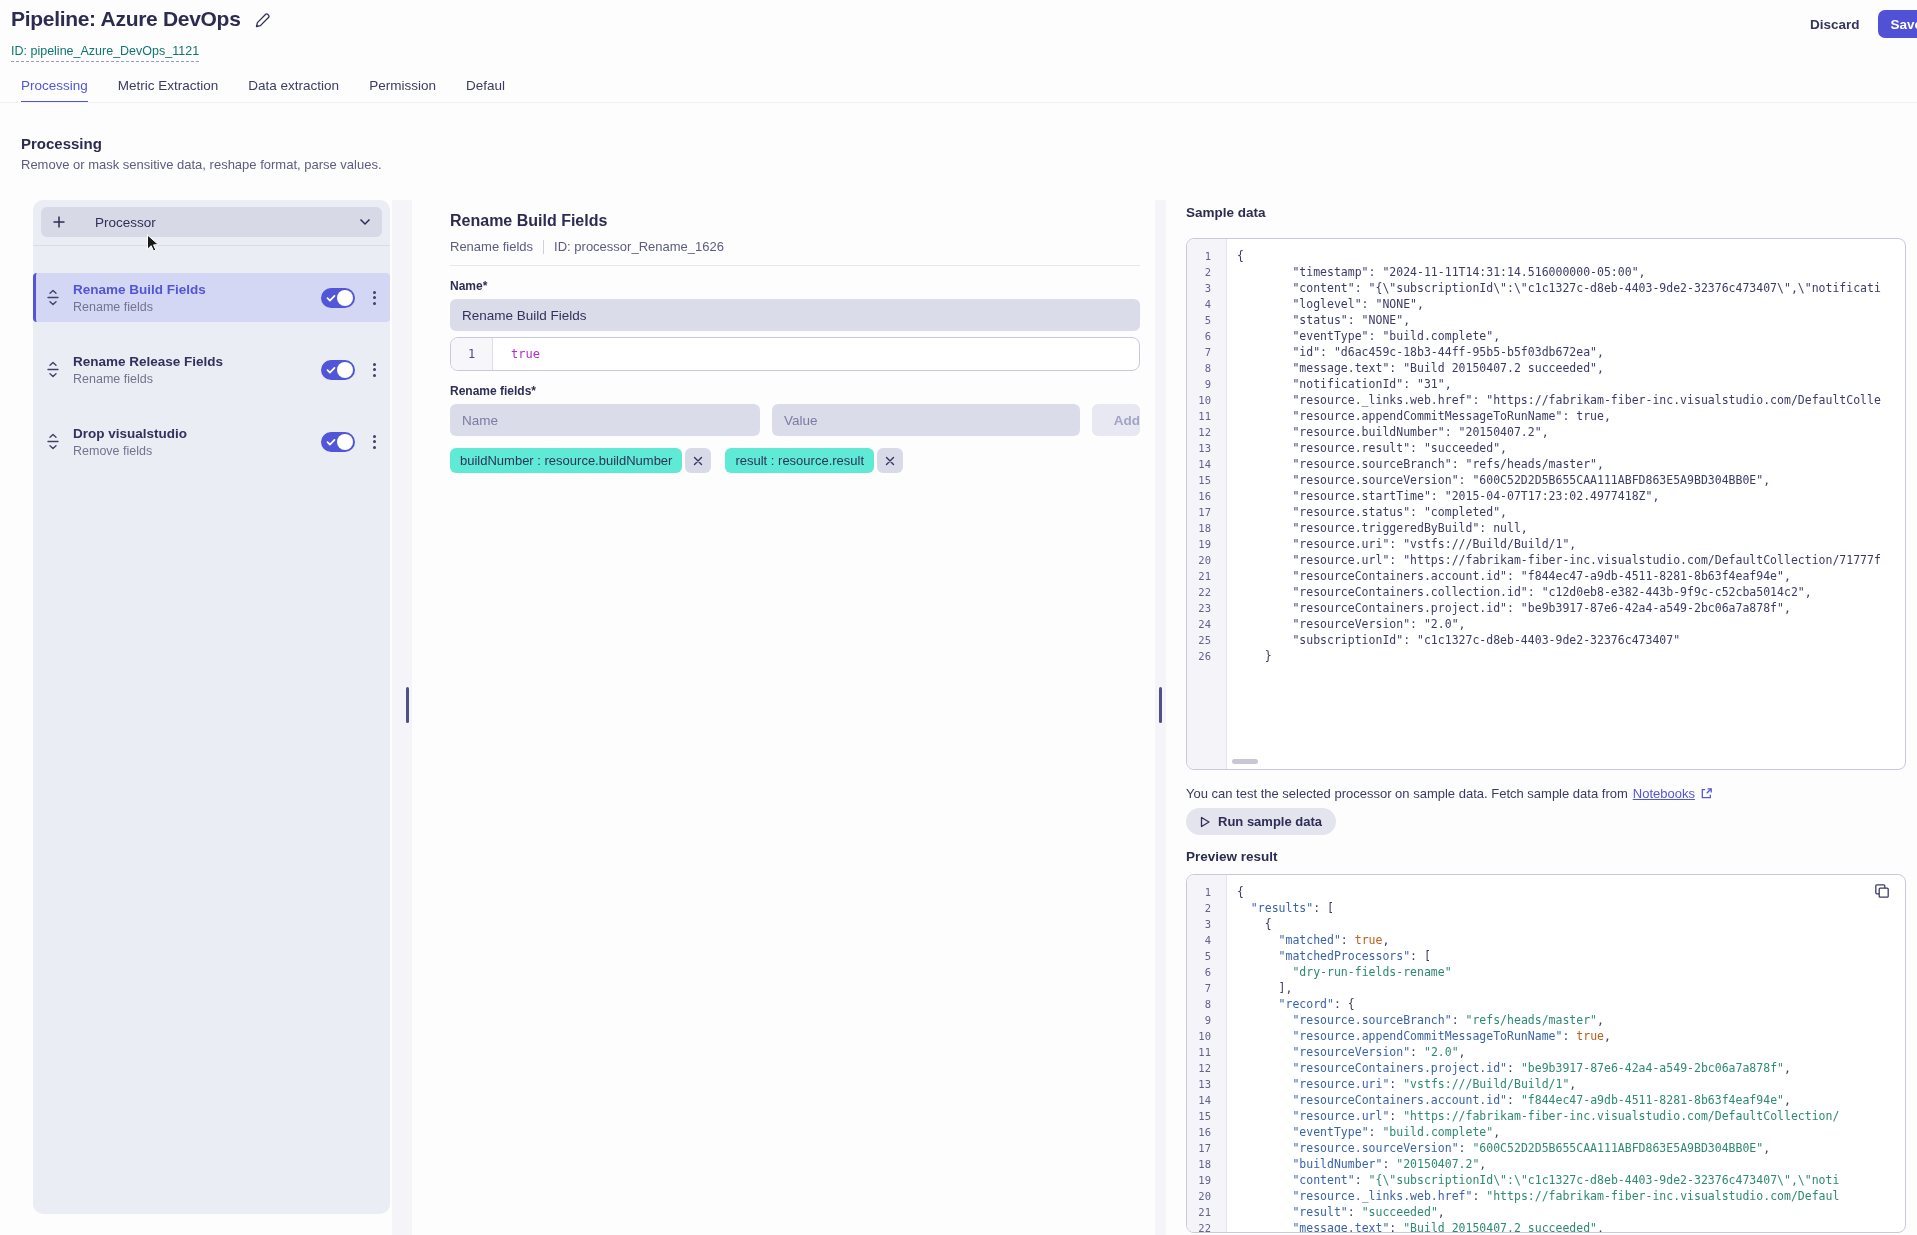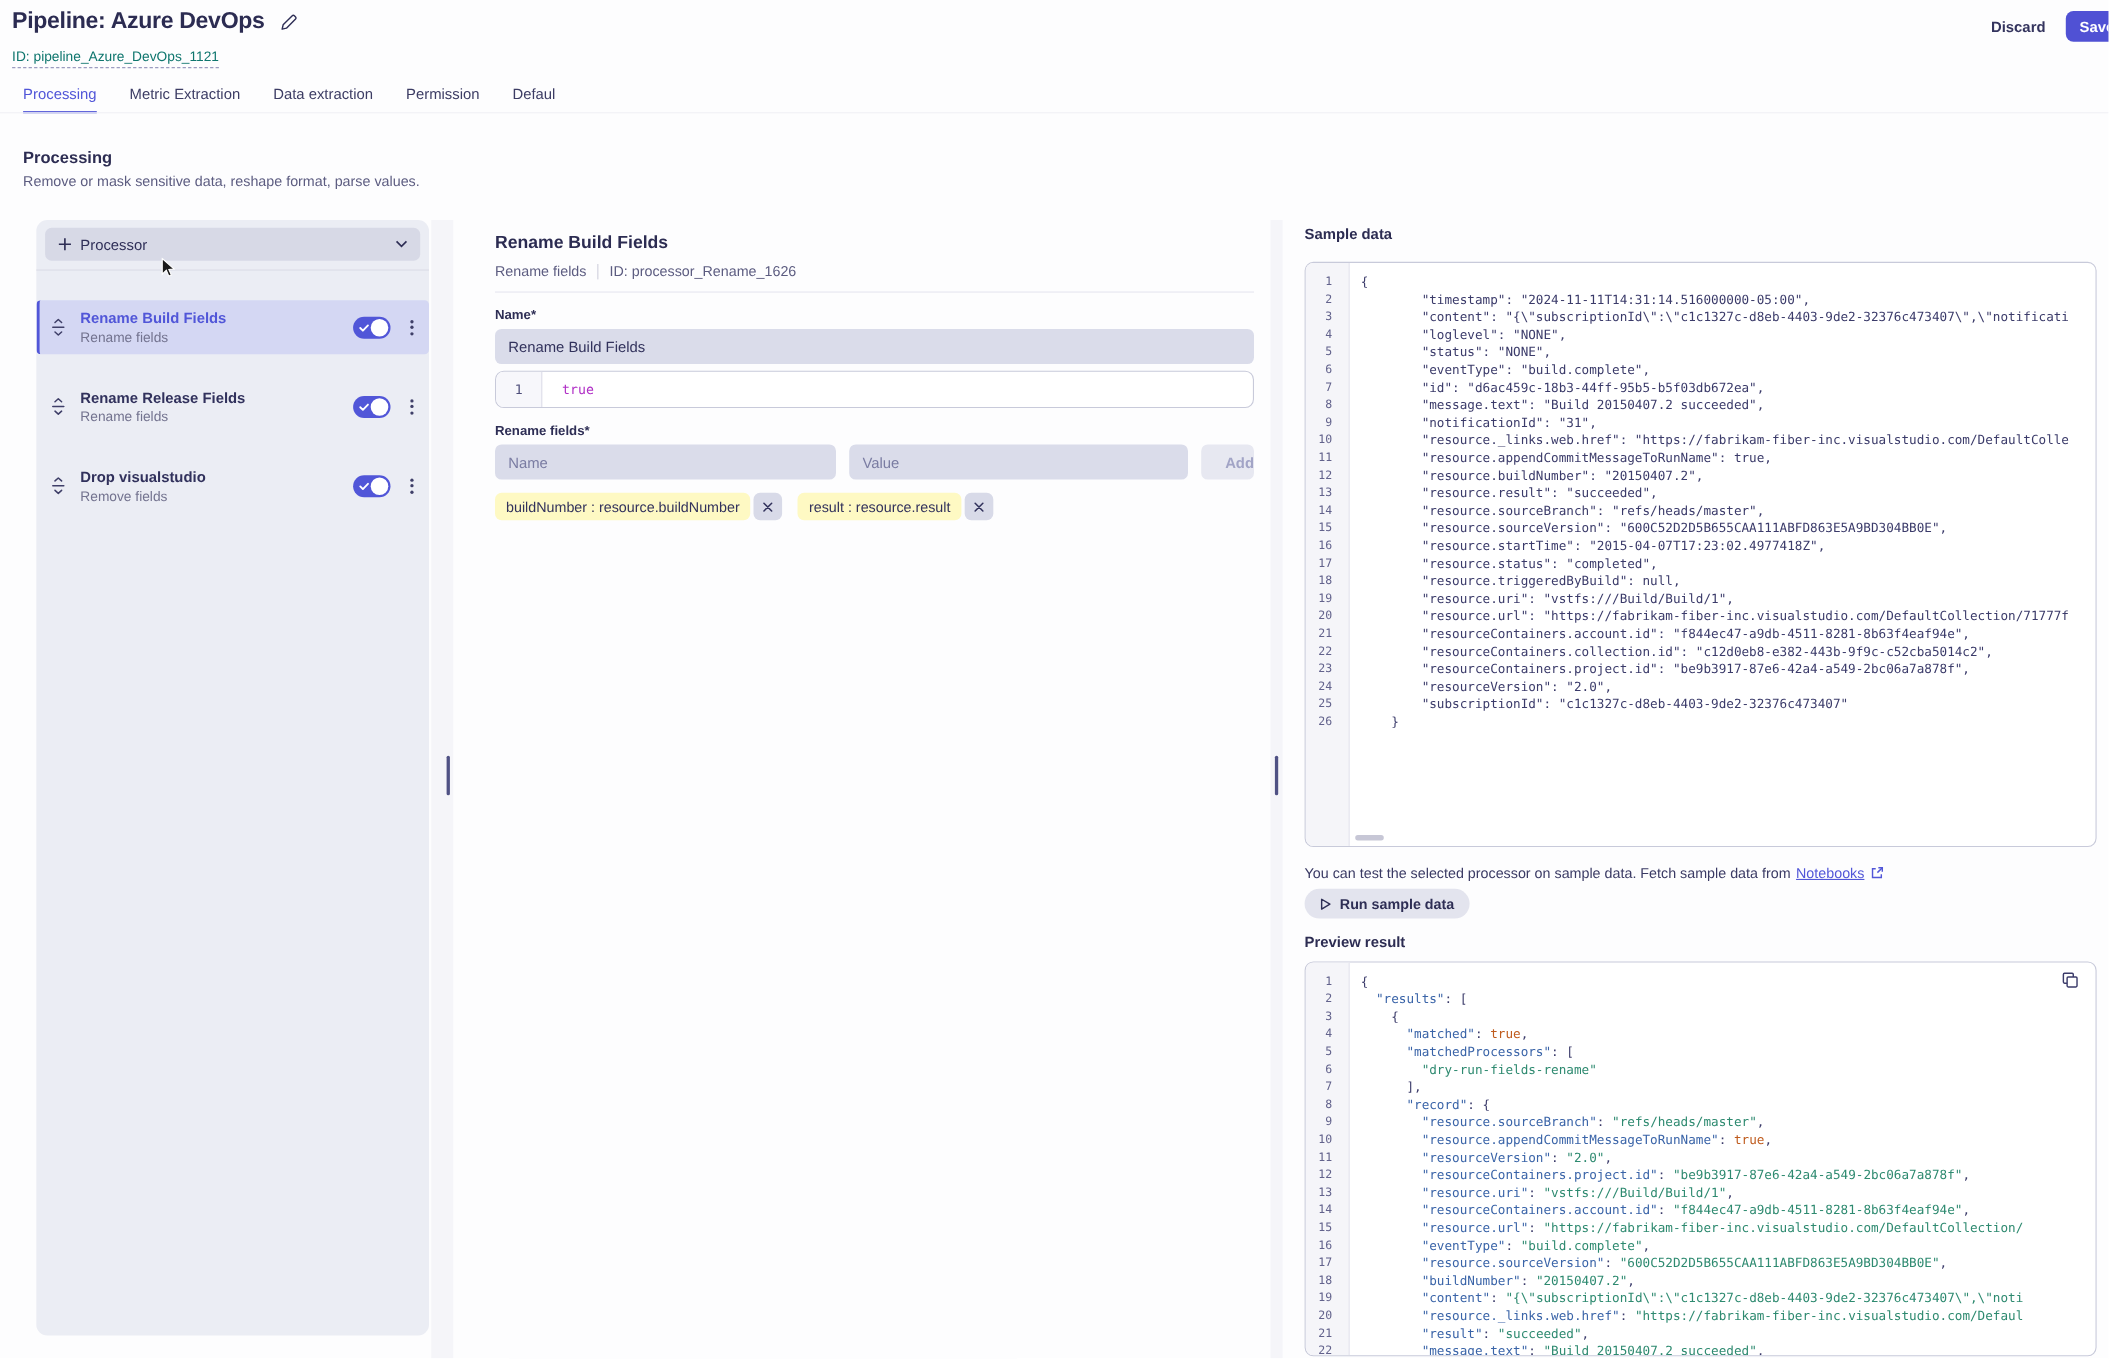--- a/index.html
+++ b/index.html
@@ -25,21 +25,21 @@
   .tab { font-size:13.5px; color:#3c3c64; padding-bottom:8px; cursor:pointer; border-bottom:2px solid transparent; }
   .tab.active { color:#5156d8; border-bottom-color:#5156d8; }
   .tabs-underline { position:absolute; left:0; right:0; top:102px; height:1px; background:#f0f0f6; }
 
   
   .sec-title { position:absolute; left:21px; top:135px; font-size:15px; font-weight:bold; color:#2c2c52; }
   .sec-sub { position:absolute; left:21px; top:157px; font-size:13px; color:#5c5c80; }
 
   
   .left-card { position:absolute; left:33px; top:200px; width:357px; height:1014px; background:#ebedf4; border-radius:10px; }
-  .add-proc { position:absolute; left:8px; right:8px; top:7px; height:30px; background:#d7d9e6; border-radius:6px; display:flex; align-items:center; gap:7px; padding:0 11px; cursor:pointer; }
+  .add-proc { position:absolute; left:8px; right:8px; top:7px; height:30px; background:#d7d9e6; border-radius:6px; display:flex; align-items:center; gap:29px; padding:0 11px; cursor:pointer; }
   .add-proc-label { font-size:13.5px; color:#2f2f58; }
   .add-proc .chev { margin-left:auto; }
   .card-div { position:absolute; left:0; right:0; top:45px; height:1px; background:#dbdce6; }
   .proc-list { position:absolute; left:0; right:0; top:46px; bottom:0; padding-top:27px; display:flex; flex-direction:column; gap:23px; overflow:hidden; }
   .proc-item { height:49px; display:flex; align-items:center; padding:0 8px 0 13px; cursor:pointer; }
   .proc-item.selected { background:#d4d7f3; border-left:3px solid #5156d8; padding-left:10px; border-radius:4px; }
   .handle { flex:none; margin-right:13px; }
   .ptext { display:flex; flex-direction:column; gap:3px; flex:1; min-width:0; }
   .ptitle { font-size:13.5px; font-weight:bold; color:#31315c; }
   .proc-item.selected .ptitle { color:#5156d8; }
@@ -69,21 +69,21 @@
   input::placeholder { color:#7a7ca2; opacity:1; }
   .mc-editor { margin-top:6px; height:34px; border:1px solid #c8cada; border-radius:8px; display:flex; background:#fff; overflow:hidden; }
   .mc-gutter { width:42px; flex:none; border-right:1px solid #dedee9; background:#f7f7fb; display:flex; align-items:center; justify-content:center; font-family:"DejaVu Sans Mono", monospace; font-size:12px; color:#4c4c78; }
   .mc-code { display:flex; align-items:center; padding-left:18px; font-family:"DejaVu Sans Mono", monospace; font-size:12px; color:#b02fc6; }
   .rf-row { margin-top:6px; display:flex; gap:12px; }
   .rf-name { width:310px; margin-top:0; }
   .rf-value { width:308px; margin-top:0; }
   .add-btn { width:48px; height:32px; border:none; border-radius:6px; background:#e7e8f1; color:#a2a4c6; font-family:inherit; font-size:13.5px; font-weight:bold;text-align:right; }
   .chips { margin-top:12px; display:flex; gap:14px; }
   .chip { display:flex; gap:3px; }
-  .chip-label { background:#fef9c3; border-radius:6px; padding:5px 10px; font-size:13px; color:#32325c; white-space:nowrap; }
+  .chip-label { background:#5eead4; border-radius:6px; padding:5px 10px; font-size:13px; color:#32325c; white-space:nowrap; }
   .chip-x { width:26px; background:#d8dae8; border-radius:6px; display:flex; align-items:center; justify-content:center; cursor:pointer; }
 
   
   .rp-heading { position:absolute; left:1186px; font-size:13.5px; font-weight:bold; color:#2c2c52; }
   .rp-heading.sample { top:205px; }
   .rp-heading.preview { top:849px; }
   .code-box { position:absolute; left:1186px; width:720px; border:1px solid #c8cada; border-radius:8px; background:#fff; display:flex; overflow:hidden; }
   .code-box.sample { top:238px; height:532px; }
   .code-box.preview { top:874px; height:359px; }
   .gutter { width:40px; flex:none; background:#f5f5f9; border-right:1px solid #e4e4ee; padding:9px 0 0 0; text-align:right; }

